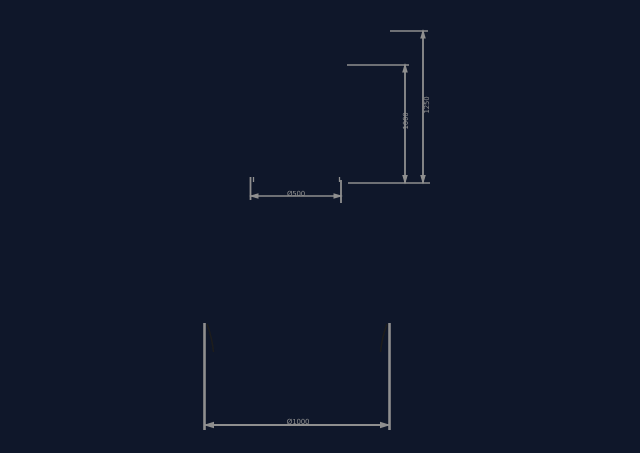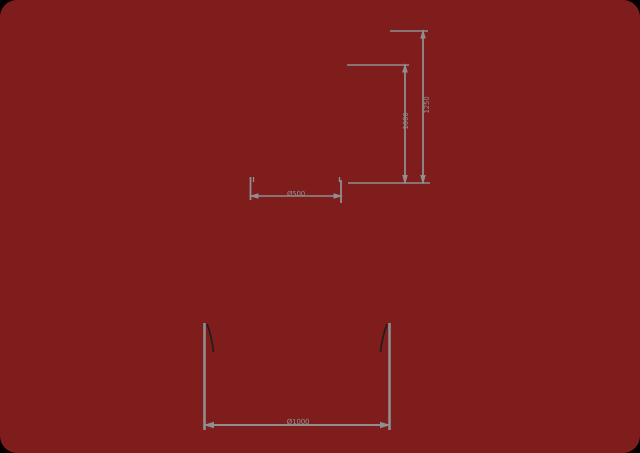--- a/index.html
+++ b/index.html
@@ -4,24 +4,23 @@
 <style>
   html, body {
     margin: 0;
     padding: 0;
     background: #000;
   }
   .stage {
     position: relative;
     width: 640px;
     height: 453px;
-    background: #7f1d1d;
+    background: #0f172a;
     overflow: hidden;
     font-family: "DejaVu Sans", sans-serif;
-    border-radius: 17px;
   }
   svg text {
     font-family: "DejaVu Sans", sans-serif;
     font-size: 7px;
     letter-spacing: -0.2px;
   }
   .dim-line { fill: none; stroke: currentColor; }
   .arrow { fill: currentColor; stroke: none; }
   .faint { fill: none; }
 </style>

